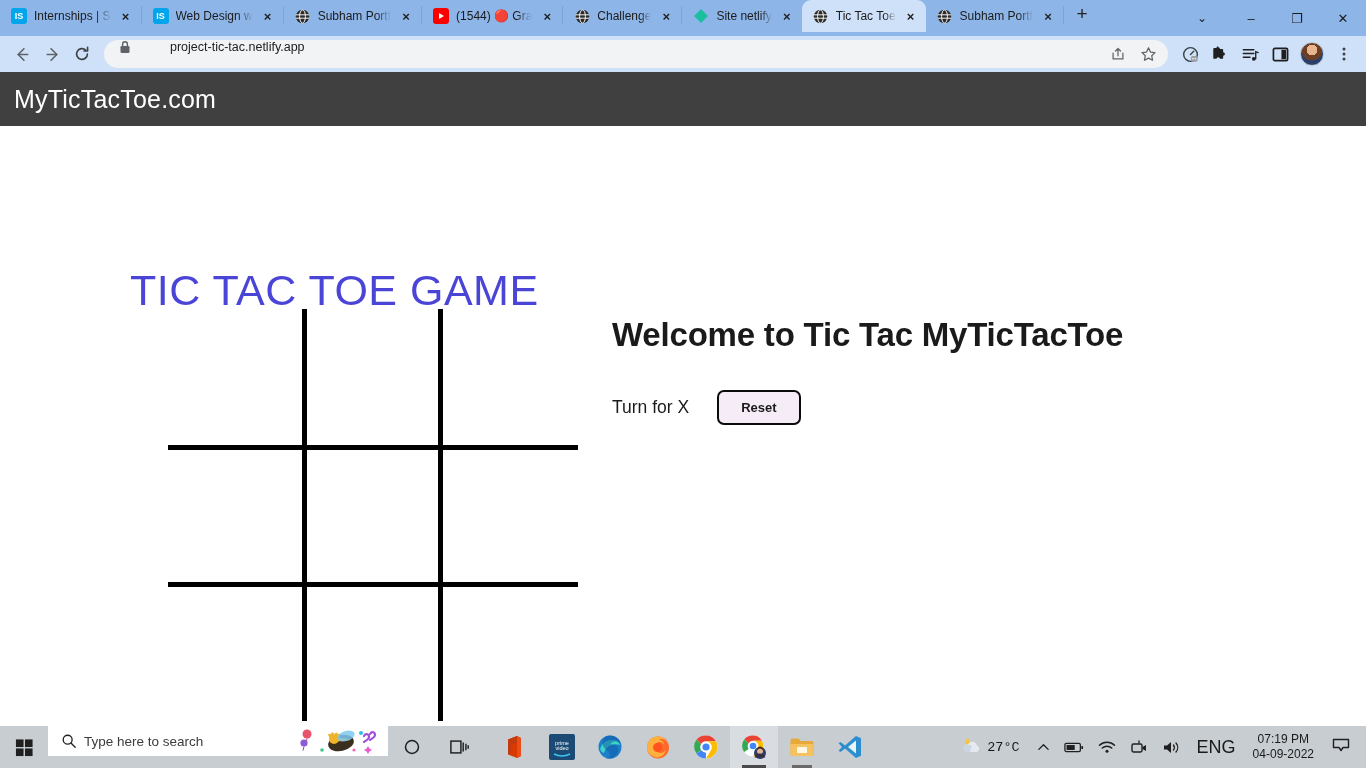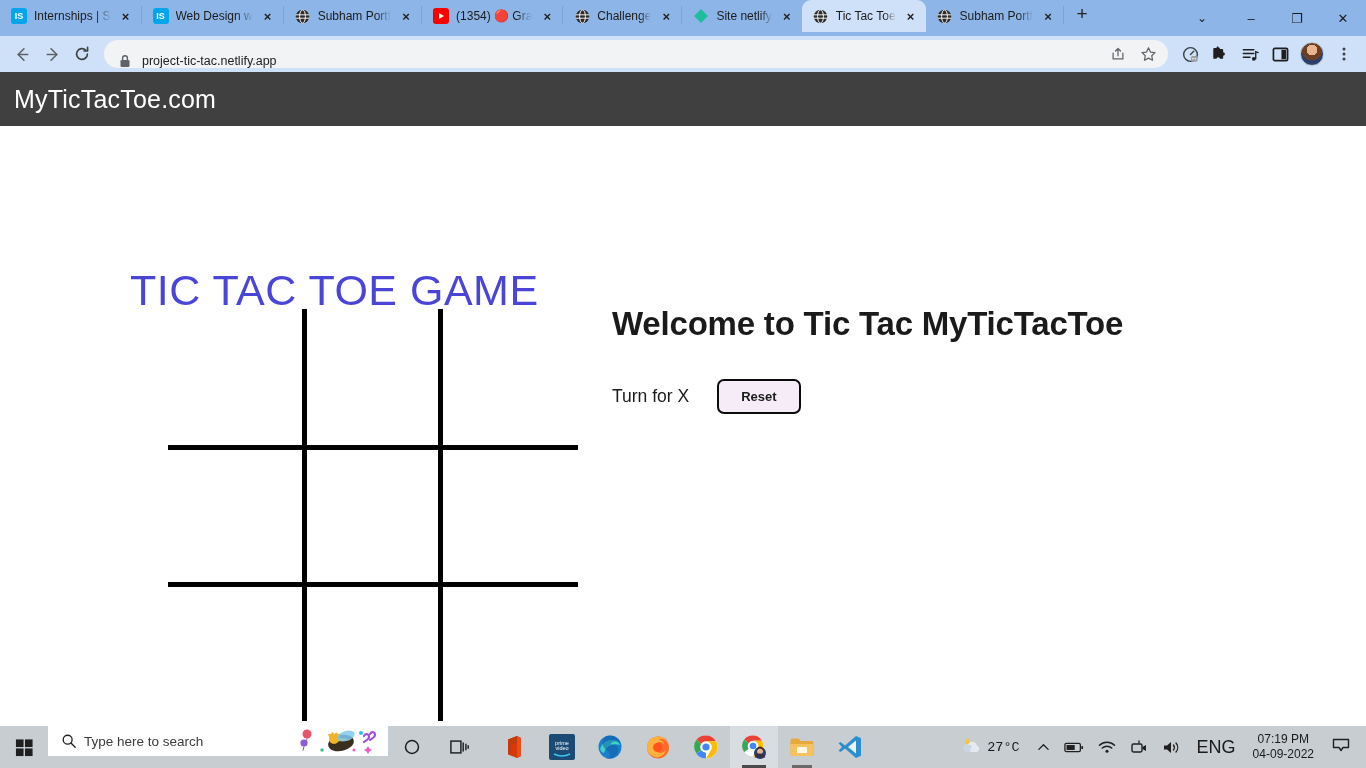--- a/index.html
+++ b/index.html
@@ -72,22 +72,23 @@
     padding: 0 8px; flex: none;
   }
   .tb-btn {
     width: 28px; height: 28px; flex: none;
     display: flex; align-items: center; justify-content: center;
     color: #454746;
   }
   .omnibox {
     flex: 1 1 auto; height: 28px; margin: 0 6px;
     background: #f1f3f4; border-radius: 14px;
-    display: flex; align-items: flex-end; padding: 0 6px 0 12px;
+    display: flex; align-items: flex-start; padding: 0 6px 0 12px;
     min-width: 0;
+    gap: 28px;
   }
   .omnibox .lock { width: 18px; flex: none; display: flex; justify-content: center; }
   .url { font-size: 12.5px; color: #202124; margin-left: 8px; white-space: nowrap; overflow: hidden; flex: 1; }
   .omni-icons { display: flex; align-items: center; gap: 2px; flex: none; }
   .tb-right { display: flex; align-items: center; gap: 2px; flex: none; }
   .avatar-btn {
     width: 24px; height: 24px; border-radius: 50%;
     background: radial-gradient(circle at 50% 32%, #e8b48d 0 28%, #6b3f26 29% 55%, #2b3f68 56% 100%);
     margin: 0 4px; flex: none; border: 1px solid #b9c8dd;
   }
@@ -114,21 +115,21 @@
     width: 410px; height: 412px;
   }
   .board .vline { position: absolute; width: 5px; background: #000; top: 0; bottom: 0; }
   .board .hline { position: absolute; height: 5px; background: #000; left: 0; right: 0; }
   .board .v1 { left: 134px; }
   .board .v2 { left: 270px; }
   .board .h1 { top: 136px; }
   .board .h2 { top: 273px; }
   .board .cell { position: absolute; width: 134px; height: 136px; }
 
-  .right-panel { position: absolute; left: 612px; top: 179px; }
+  .right-panel { position: absolute; left: 612px; top: 190px; }
   .welcome {
     font-size: 33px; font-weight: bold; color: #1a1a1a;
     white-space: nowrap; letter-spacing: -0.2px;
   }
   .status-row { display: flex; align-items: center; margin-top: 36px; }
   .turn-text { font-size: 17.5px; color: #1a1a1a; }
   .reset-btn {
     margin-left: 28px;
     background: #f6ecf7; border: 2px solid #0b0b0b;
     border-radius: 7px; padding: 8px 22px;
@@ -204,21 +205,21 @@
             <path d="M1 6.2h14M1 9.8h14" stroke="#fff" stroke-width="1"></path>
           </svg>
       </span>
       <span class="tab-title">Subham Portf</span>
       <span class="tab-close">×</span>
     </div>
     <div class="tab-sep"></div>
 
     <div class="tab">
       <span class="favicon fav-yt"></span>
-      <span class="tab-title">(1354) 🔴 Gra</span>
+      <span class="tab-title">(1544) 🔴 Gra</span>
       <span class="tab-close">×</span>
     </div>
     <div class="tab-sep"></div>
 
     <div class="tab">
       <span class="favicon fav-globe">
         <svg width="15" height="15" viewBox="0 0 16 16">
             <circle cx="8" cy="8" r="7.2" fill="#2b2b2b"></circle>
             <ellipse cx="8" cy="8" rx="3.1" ry="7" fill="none" stroke="#fff" stroke-width="1"></ellipse>
             <path d="M1 6.2h14M1 9.8h14" stroke="#fff" stroke-width="1"></path>

